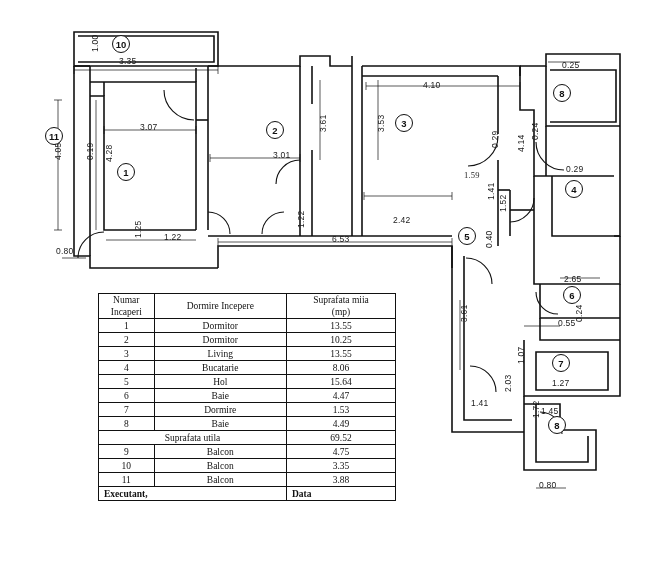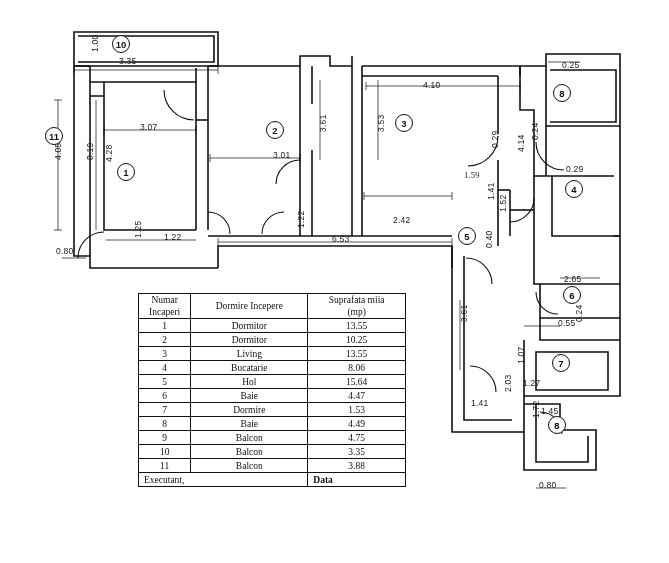--- a/index.html
+++ b/index.html
@@ -57,23 +57,22 @@
   #recap-title {
     font-family: "Liberation Serif", serif;
     font-style: italic;
     font-weight: bold;
     font-size: 13px;
     margin-bottom: 3px;
     letter-spacing: 0.3px;
   }
   table.recap {
     border-collapse: collapse;
-    width: 268px;
+    width: 298px;
     background: #fff;
-    margin-left: 40px;
   }
   table.recap td, table.recap th {
     border: 1px solid #111;
     font-family: "Liberation Serif", serif;
     font-size: 9.5px;
     text-align: center;
     padding: 0 2px;
     height: 13px;
     line-height: 12px;
   }
@@ -89,21 +88,21 @@
   .span-label {
     font-size: 9.5px;
   }
   .exec-row td {
     height: 16px;
     font-size: 11px;
   }
   .exec-left {
     text-align: left !important;
     padding-left: 5px !important;
-    font-weight: normal;
+    font-weight: bold;
   }
   .exec-right {
     text-align: left !important;
     padding-left: 5px !important;
     font-weight: bold;
   }
   .sign-row td {
     height: 26px;
     vertical-align: top;
   }
@@ -267,21 +266,21 @@
   <div class="dim vert" style="left:296px; top:228px;">1.22</div>
   <div class="dim" style="left:324px; top:234px;margin-left:8px;">6.53</div>
   <div class="dim vert" style="left:133px; top:238px;">1.25</div>
   <div class="dim" style="left:56px; top:246px;">0.80</div>
   <div class="dim vert" style="left:484px; top:248px;">0.40</div>
   <div class="dim" style="left:564px; top:274px;">2.65</div>
   <div class="dim" style="left:530px; top:318px;padding-left:28px;">0.55</div>
   <div class="dim vert" style="left:574px; top:322px;">0.24</div>
   <div class="dim vert" style="left:459px; top:322px;">3.61</div>
   <div class="dim vert" style="left:516px; top:364px;">1.07</div>
-  <div class="dim" style="left:523px; top:378px;">1.27</div>
+  <div class="dim" style="left:552px; top:378px;">1.27</div>
   <div class="dim" style="left:471px; top:398px;">1.41</div>
   <div class="dim vert" style="left:503px; top:392px;">2.03</div>
   <div class="dim" style="left:541px; top:406px;">1.45</div>
   <div class="dim vert" style="left:531px; top:418px;">1.72</div>
   <div class="dim" style="left:539px; top:480px;">0.80</div>
 </div>
 
 <div>
   <div class="roomnum" style="left:117px; top:163px;">1</div>
   <div class="roomnum" style="left:266px; top:121px;">2</div>
@@ -345,20 +344,24 @@
       <td>7</td>
       <td>Dormire</td>
       <td>1.53</td>
     </tr>
     <tr>
       <td>8</td>
       <td>Baie</td>
       <td>4.49</td>
     </tr>
 
+    <tr>
+      <td colspan="2" class="span-label">Suprafata utila</td>
+      <td>69.52</td>
+    </tr>
 
     <tr>
       <td>9</td>
       <td>Balcon</td>
       <td>4.75</td>
     </tr>
     <tr>
       <td>10</td>
       <td>Balcon</td>
       <td>3.35</td>

